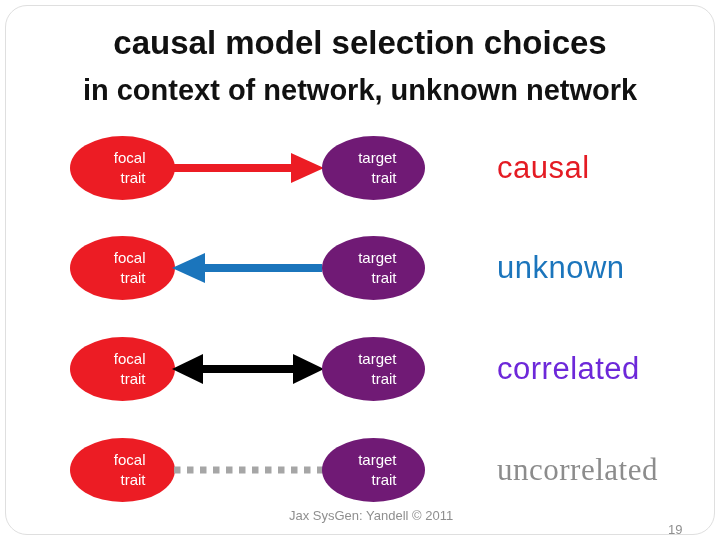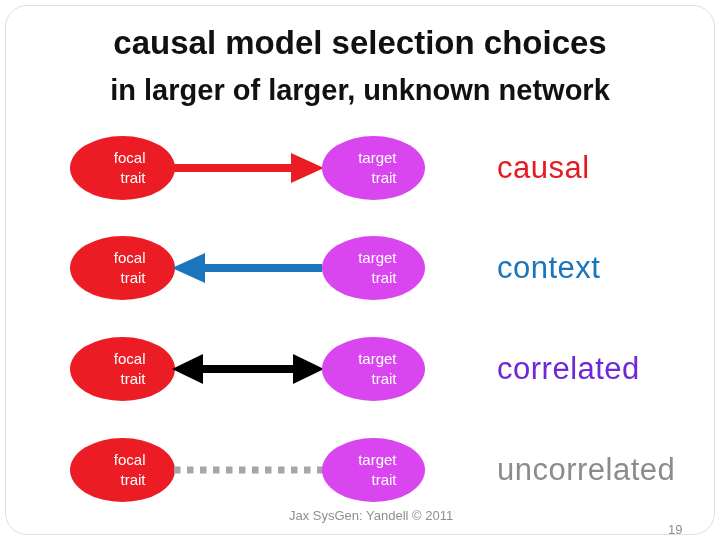--- a/index.html
+++ b/index.html
@@ -34,47 +34,47 @@
   .row-4{top:437px;}
   .ellipse{
     position:absolute;top:1px;height:64px;
     border-radius:50%;
     display:flex;align-items:center;justify-content:center;
     color:#ffffff;font-size:15px;line-height:1.32;
     text-align:center;
   }
   .ellipse span{display:block;width:46px;text-align:right;}
   .ellipse.red{left:70px;width:105px;background:#ec1c24;}
-  .ellipse.blue{left:322px;width:103px;background:#d946ef;}
+  .ellipse.blue{left:322px;width:103px;background:#701a75;}
   .connector{position:absolute;left:172px;top:1px;width:152px;height:64px;}
   .row-label{
     position:absolute;left:497px;top:0;height:66px;
     font-size:31px;line-height:66px;letter-spacing:0.5px;
   }
   .label-causal{color:#e41b23;}
   .label-reactive{color:#1b75bc;}
   .label-correlated{color:#6d28d9;}
-  .label-uncorrelated{color:#8c8c8c;}
+  .label-uncorrelated{color:#8c8c8c;font-family:Liberation Serif, serif;}
   .footer-credit{
     position:absolute;left:289px;top:508px;
     font-size:13px;color:#8f8f8f;
   }
   .page-number{
     position:absolute;left:656px;top:522px;
     font-size:13px;color:#8f8f8f;margin-left:12px;
   }
 </style>
 </head>
 <body>
 
 <div class="slide">
   <div class="slide-border"></div>
 
   <div class="title">causal model selection choices</div>
-  <div class="subtitle">in larger of larger, unknown network</div>
+  <div class="subtitle">in context of network, unknown network</div>
 
   <div class="row row-1">
     <div class="ellipse red">
       <span>focal trait</span>
     </div>
     <svg class="connector" viewBox="0 0 152 64">
       <line x1="2" y1="32" x2="122" y2="32" stroke-width="8" stroke="#ec1c24"></line>
       <polygon points="119,17 152,32 119,47" fill="#ec1c24"></polygon>
     </svg>
     <div class="ellipse blue">
@@ -87,21 +87,21 @@
     <div class="ellipse red">
       <span>focal trait</span>
     </div>
     <svg class="connector" viewBox="0 0 152 64">
       <line x1="30" y1="32" x2="150" y2="32" stroke-width="8" stroke="#1b75bc"></line>
       <polygon points="33,17 0,32 33,47" fill="#1b75bc"></polygon>
     </svg>
     <div class="ellipse blue">
       <span>target trait</span>
     </div>
-    <div class="row-label label-reactive">context</div>
+    <div class="row-label label-reactive">unknown</div>
   </div>
 
   <div class="row row-3">
     <div class="ellipse red">
       <span>focal trait</span>
     </div>
     <svg class="connector" viewBox="0 0 152 64">
       <line x1="26" y1="32" x2="126" y2="32" stroke-width="8" stroke="#000000"></line>
       <polygon points="31,17 0,32 31,47" fill="#000000"></polygon>
       <polygon points="121,17 152,32 121,47" fill="#000000"></polygon>

